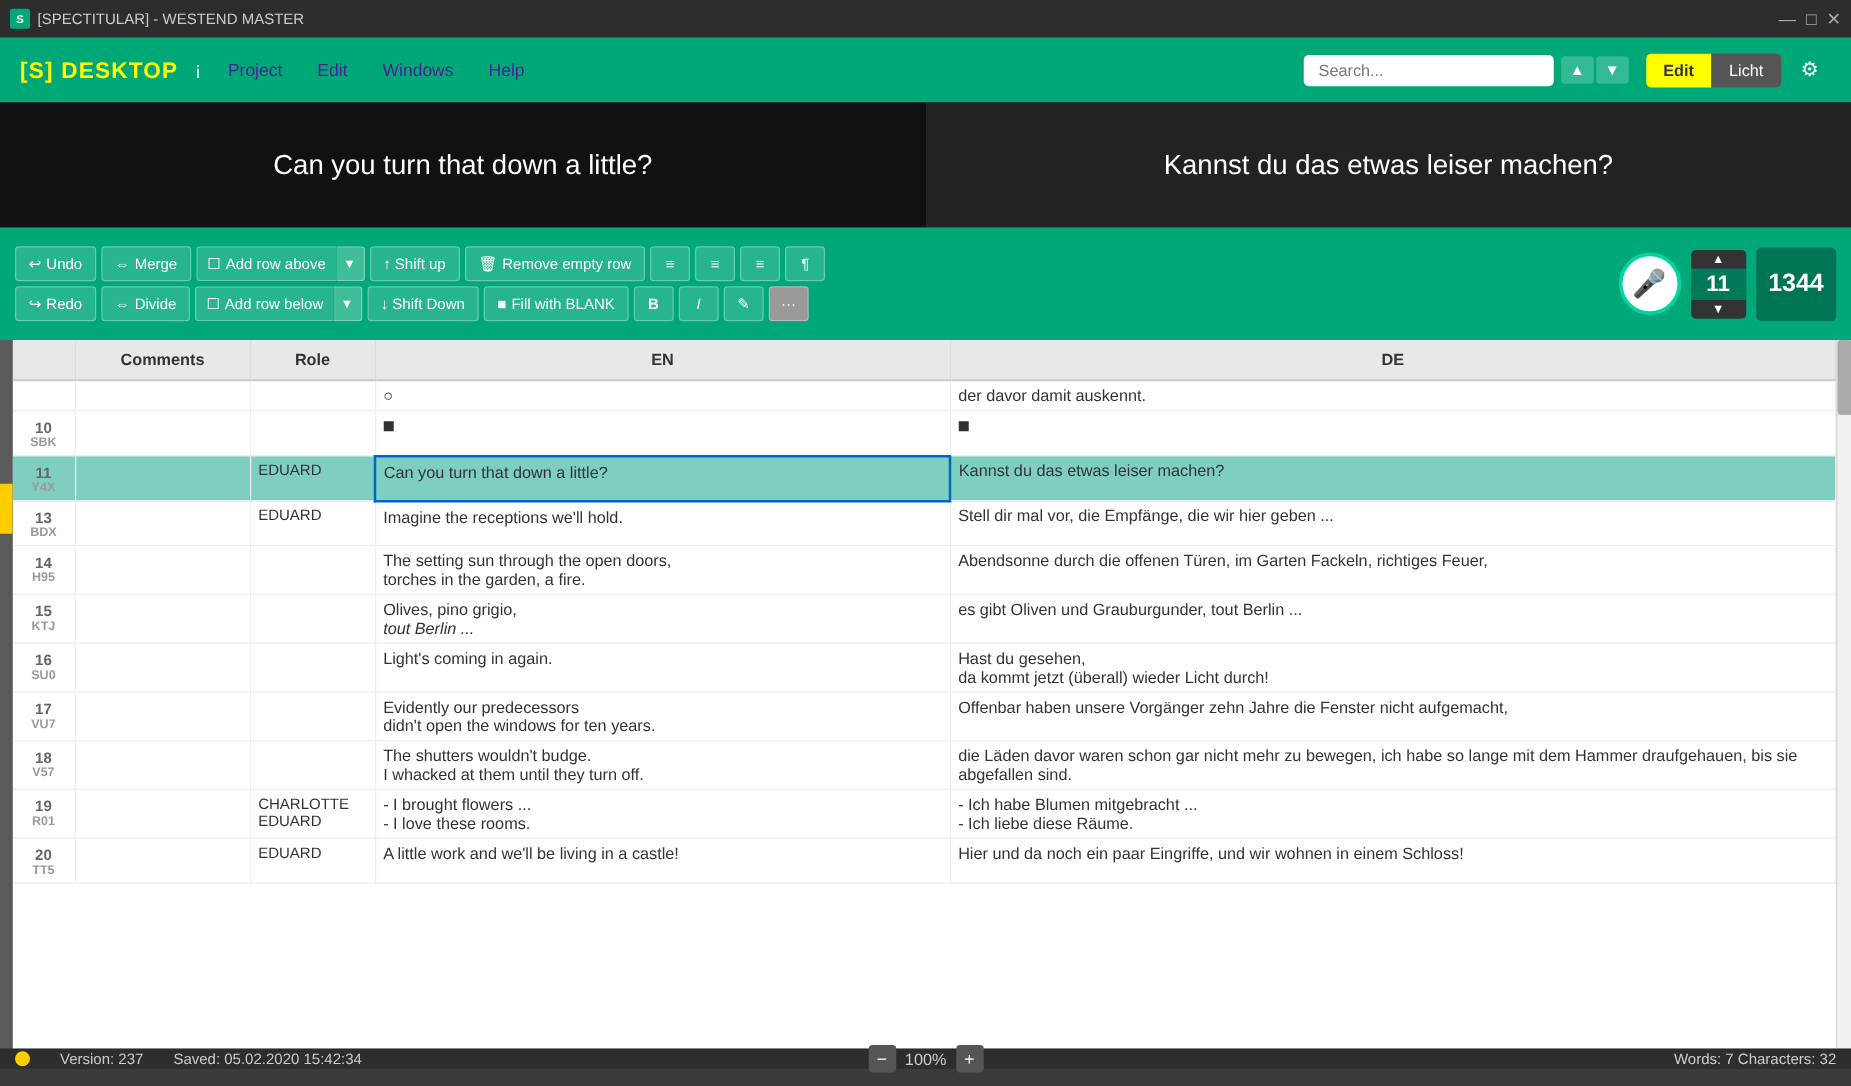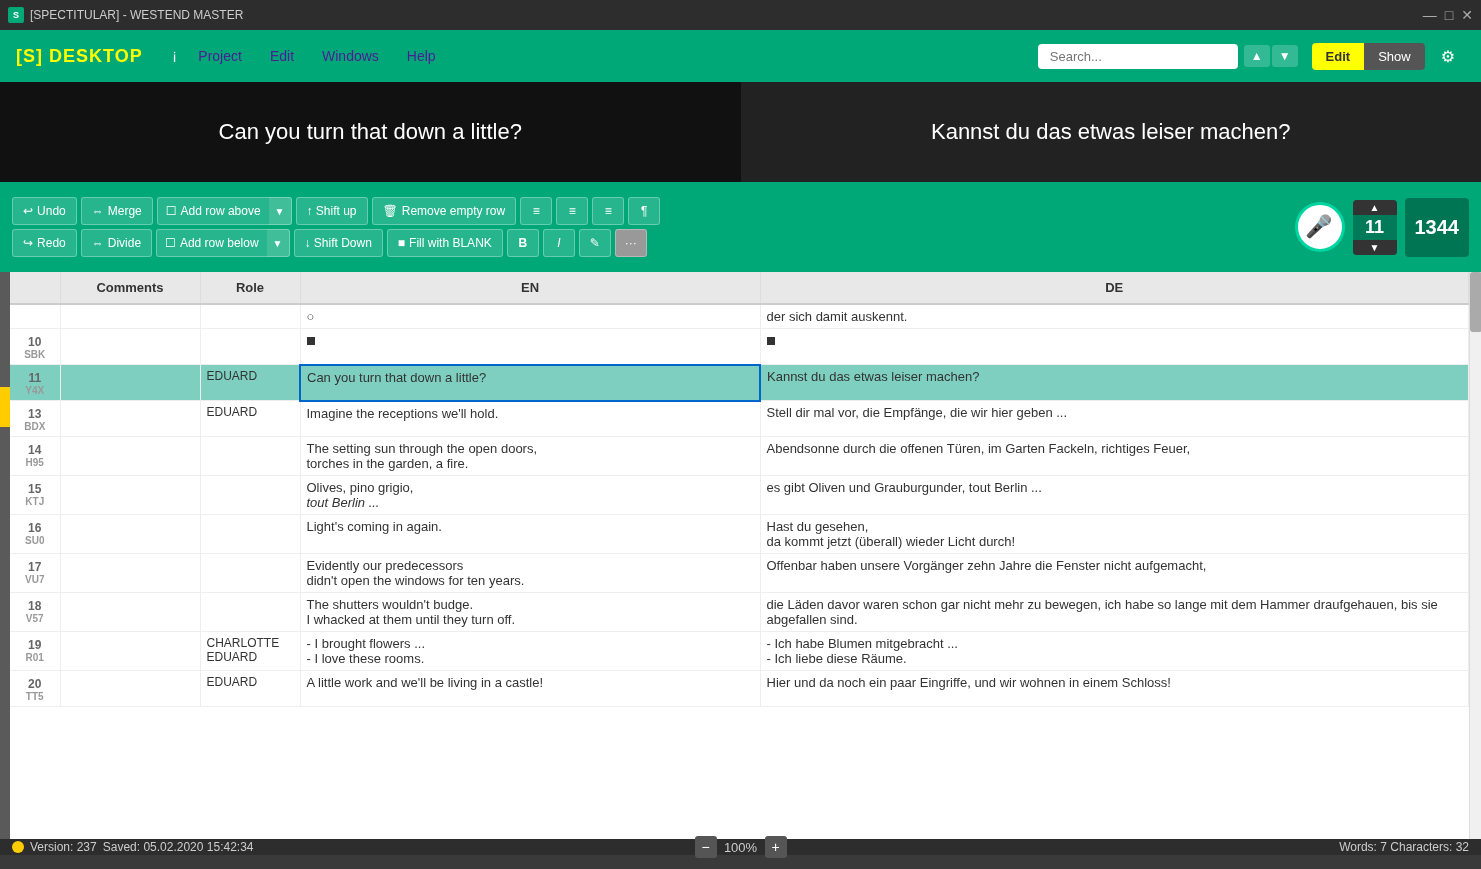--- a/index.html
+++ b/index.html
@@ -38,21 +38,21 @@
       display: flex;
       align-items: center;
       padding: 0 16px;
       gap: 4px;
     }
     .brand {
       color: #ffff00;
       font-weight: bold;
       font-size: 18px;
       letter-spacing: 1px;
-      margin-right: 20px;
+      margin-right: 4px;
     }
     .info-btn {
       background: none;
       border: none;
       color: white;
       cursor: pointer;
       font-size: 14px;
       padding: 2px 6px;
     }
     .nav-item {
@@ -341,21 +341,21 @@
 
     
     #statusbar {
       background: #2d2d2d;
       color: #ccc;
       height: 16px;
       display: flex;
       align-items: center;
       padding: 0 12px;
       font-size: 12px;
-      gap: 6px;
+      gap: 24px;
     }
     .status-dot {
       width: 12px; height: 12px;
       border-radius: 50%;
       background: #ffcc00;
       display: inline-block;
     }
     .status-right {
       margin-left: auto;
     }
@@ -408,21 +408,21 @@
   <button class="nav-item">Windows</button>
   <button class="nav-item">Help</button>
   <div class="nav-search">
     <input type="text" placeholder="Search..." style="">
     <div class="search-nav-btns">
       <button class="search-nav-btn">▲</button>
       <button class="search-nav-btn">▼</button>
     </div>
     <div class="edit-show-btns">
       <button class="edit-btn">Edit</button>
-      <button class="show-btn">Show</button>
+      <button class="show-btn">Licht</button>
     </div>
     <button class="gear-btn">⚙</button>
   </div>
 </div>
 
 <div id="preview">
   <div class="preview-en">
     <span>Can you turn that down a little?</span>
   </div>
   <div class="preview-de">
@@ -490,21 +490,21 @@
           <th style="width:460px">EN</th>
           <th>DE</th>
         </tr>
       </thead>
       <tbody id="table-body">
       <tr>
             <td class="row-num"></td>
             <td></td>
             <td style="white-space: pre-line; font-size: 12px;"></td>
             <td class="en-cell" style="white-space: pre-line;">○</td>
-            <td class="de-cell" style="white-space: pre-line;">der sich damit auskennt.</td>
+            <td class="de-cell" style="white-space: pre-line;">der davor damit auskennt.</td>
           </tr>
           <tr>
             <td class="row-num"><span>10</span><span class="row-code">SBK</span></td>
             <td></td>
             <td style="white-space: pre-line; font-size: 12px;"></td>
             <td class="en-cell" style="white-space: pre-line;"><span class="small-square"></span></td>
             <td class="de-cell" style="white-space: pre-line;"><span class="small-square"></span></td>
           </tr>
           <tr class="selected-row">
             <td class="row-num"><span>11</span><span class="row-code">Y4X</span></td>

